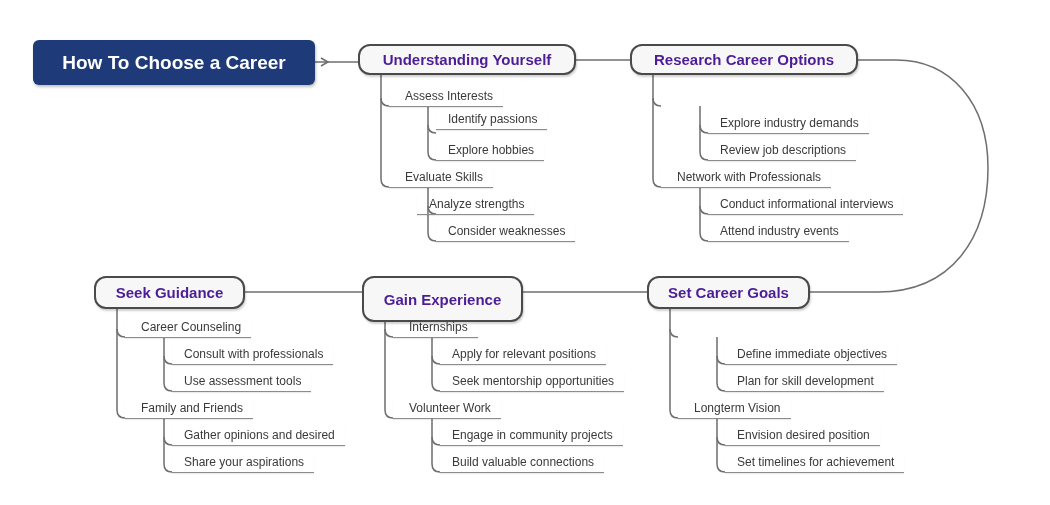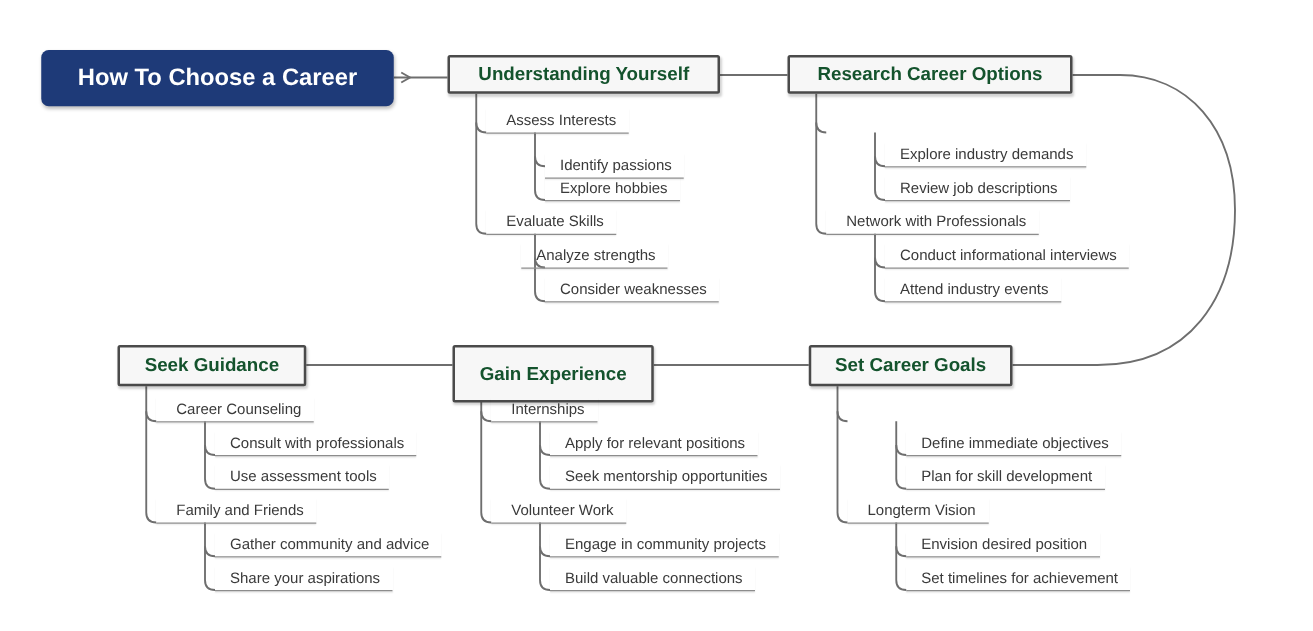--- a/index.html
+++ b/index.html
@@ -19,22 +19,22 @@
   svg.connectors path.arrowhead{stroke-width:1.5;}
   .root-box{
     position:absolute; display:flex; align-items:center; justify-content:center;
     background:var(--root_bg); color:var(--root_text);
     border-radius:6px; font-weight:bold; font-size:19px; white-space:nowrap;
     box-shadow:1px 2px 3px rgba(0,0,0,.25);
     text-align:center;
   }
   .branch-box{
     position:absolute; display:flex; align-items:center; justify-content:center;
-    background:var(--box_bg); color:#14532d; border:2px solid var(--box_border);
-    border-radius:2px; font-weight:bold; font-size:15px; white-space:nowrap;
+    background:var(--box_bg); color:#4c1d95; border:2px solid var(--box_border);
+    border-radius:12px; font-weight:bold; font-size:15px; white-space:nowrap;
     box-shadow:1px 2px 2px rgba(0,0,0,.18); box-sizing:border-box;
   }
   .topic{
     position:absolute; height:19px; line-height:18px; font-size:12px;
     color:var(--text); white-space:nowrap;
     border-bottom:1.5px solid var(--underline);
     box-shadow:0 1px 1px rgba(0,0,0,.08);
   }
   .lvl2{padding-left:16px; padding-right:10px;}
   .lvl3{padding-left:12px; padding-right:10px;}
@@ -94,37 +94,37 @@
 
   <div class="root-box" style="left:33px;top:40px;width:282px;height:45px">How To Choose a Career</div>
 
   <div class="branch-box" style="left:358px;top:44px;width:218px;height:31px">Understanding Yourself</div>
   <div class="branch-box" style="left:630px;top:44px;width:228px;height:31px">Research Career Options</div>
   <div class="branch-box" style="left:94px;top:276px;width:151px;height:33px">Seek Guidance</div>
   <div class="branch-box" style="left:362px;top:276px;width:161px;height:46px">Gain Experience</div>
   <div class="branch-box" style="left:647px;top:276px;width:163px;height:33px">Set Career Goals</div>
 
   <div class="topic lvl2" style="left:389px;top:87px">Assess Interests</div>
-  <div class="topic lvl3" style="left:436px;top:123px">Identify passions</div>
+  <div class="topic lvl3" style="left:436px;top:110px">Identify passions</div>
   <div class="topic lvl3" style="left:436px;top:141px">Explore hobbies</div>
   <div class="topic lvl2" style="left:389px;top:168px">Evaluate Skills</div>
   <div class="topic lvl3" style="left:417px;top:195px">Analyze strengths</div>
   <div class="topic lvl3" style="left:436px;top:222px">Consider weaknesses</div>
 
   <div class="topic lvl3" style="left:708px;top:114px">Explore industry demands</div>
   <div class="topic lvl3" style="left:708px;top:141px">Review job descriptions</div>
   <div class="topic lvl2" style="left:661px;top:168px">Network with Professionals</div>
   <div class="topic lvl3" style="left:708px;top:195px">Conduct informational interviews</div>
   <div class="topic lvl3" style="left:708px;top:222px">Attend industry events</div>
 
   <div class="topic lvl2" style="left:125px;top:318px">Career Counseling</div>
   <div class="topic lvl3" style="left:172px;top:345px">Consult with professionals</div>
   <div class="topic lvl3" style="left:172px;top:372px">Use assessment tools</div>
   <div class="topic lvl2" style="left:125px;top:399px">Family and Friends</div>
-  <div class="topic lvl3" style="left:172px;top:426px">Gather community and advice</div>
+  <div class="topic lvl3" style="left:172px;top:426px">Gather opinions and desired</div>
   <div class="topic lvl3" style="left:172px;top:453px">Share your aspirations</div>
 
   <div class="topic lvl2" style="left:393px;top:318px">Internships</div>
   <div class="topic lvl3" style="left:440px;top:345px">Apply for relevant positions</div>
   <div class="topic lvl3" style="left:440px;top:372px">Seek mentorship opportunities</div>
   <div class="topic lvl2" style="left:393px;top:399px">Volunteer Work</div>
   <div class="topic lvl3" style="left:440px;top:426px">Engage in community projects</div>
   <div class="topic lvl3" style="left:440px;top:453px">Build valuable connections</div>
 
   <div class="topic lvl3" style="left:725px;top:345px">Define immediate objectives</div>

